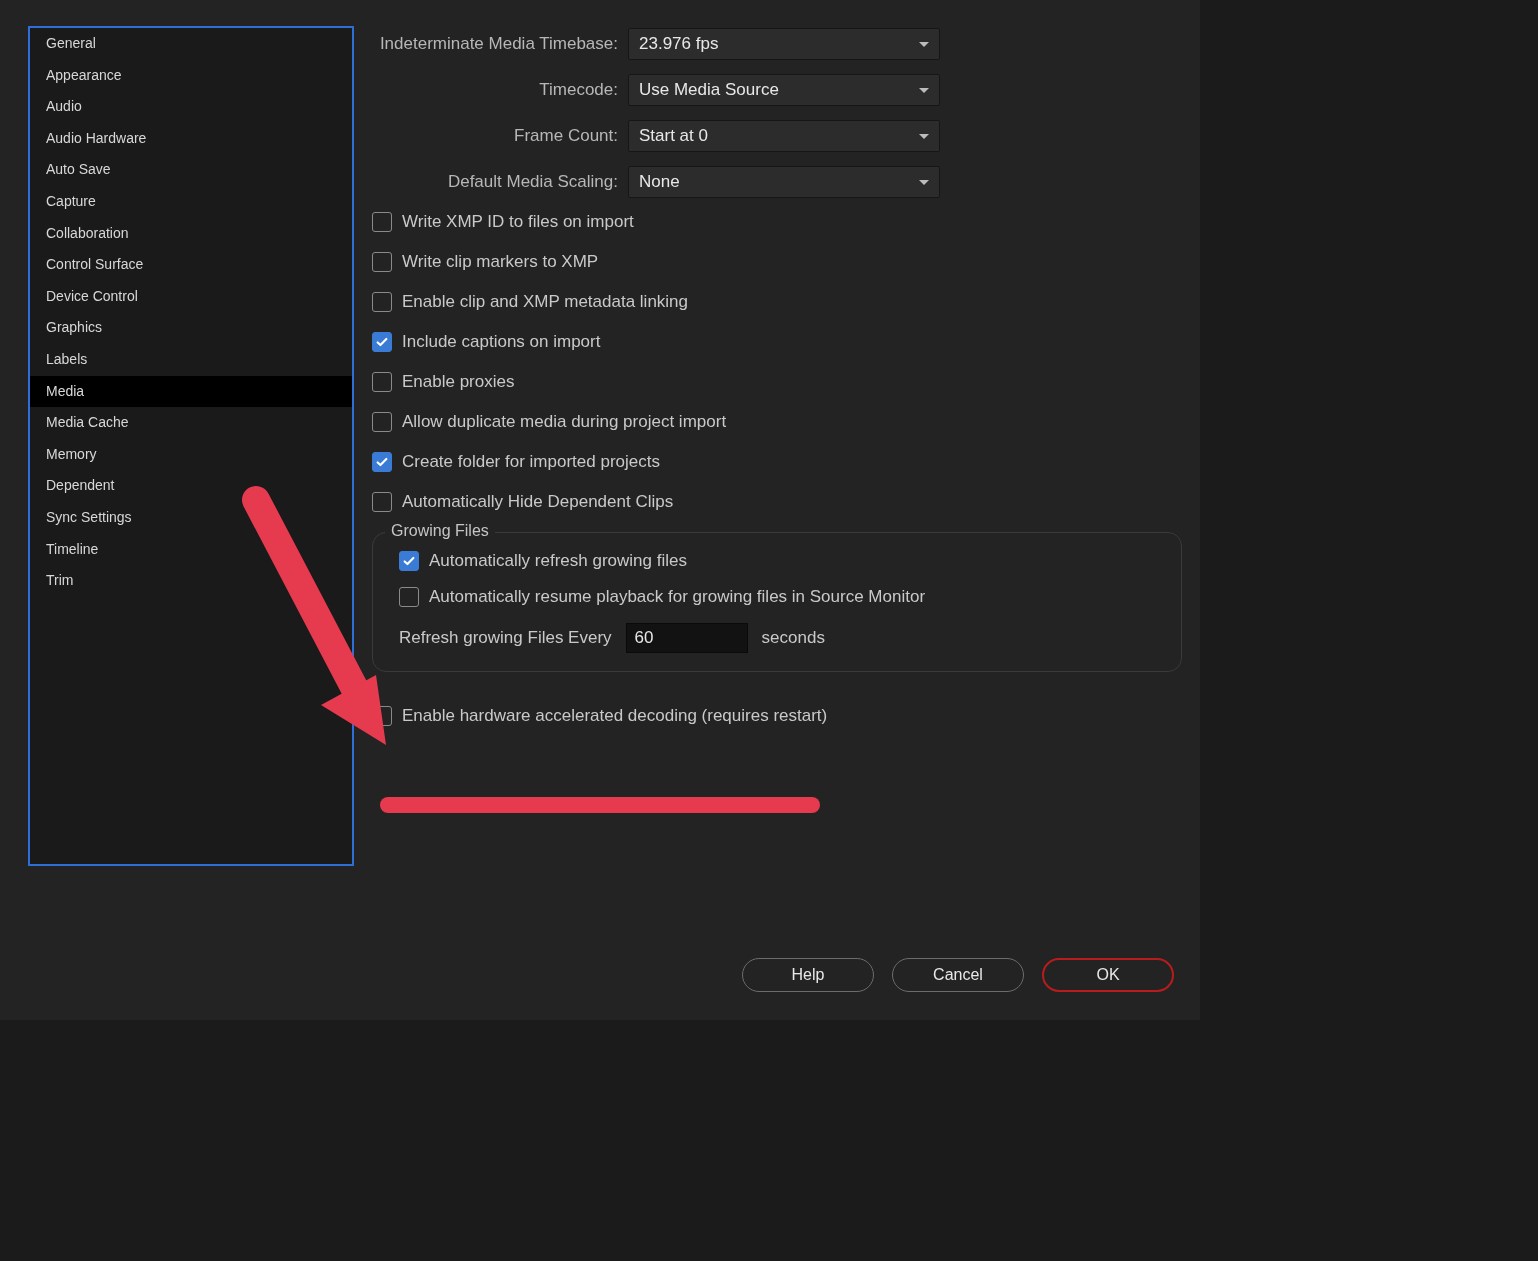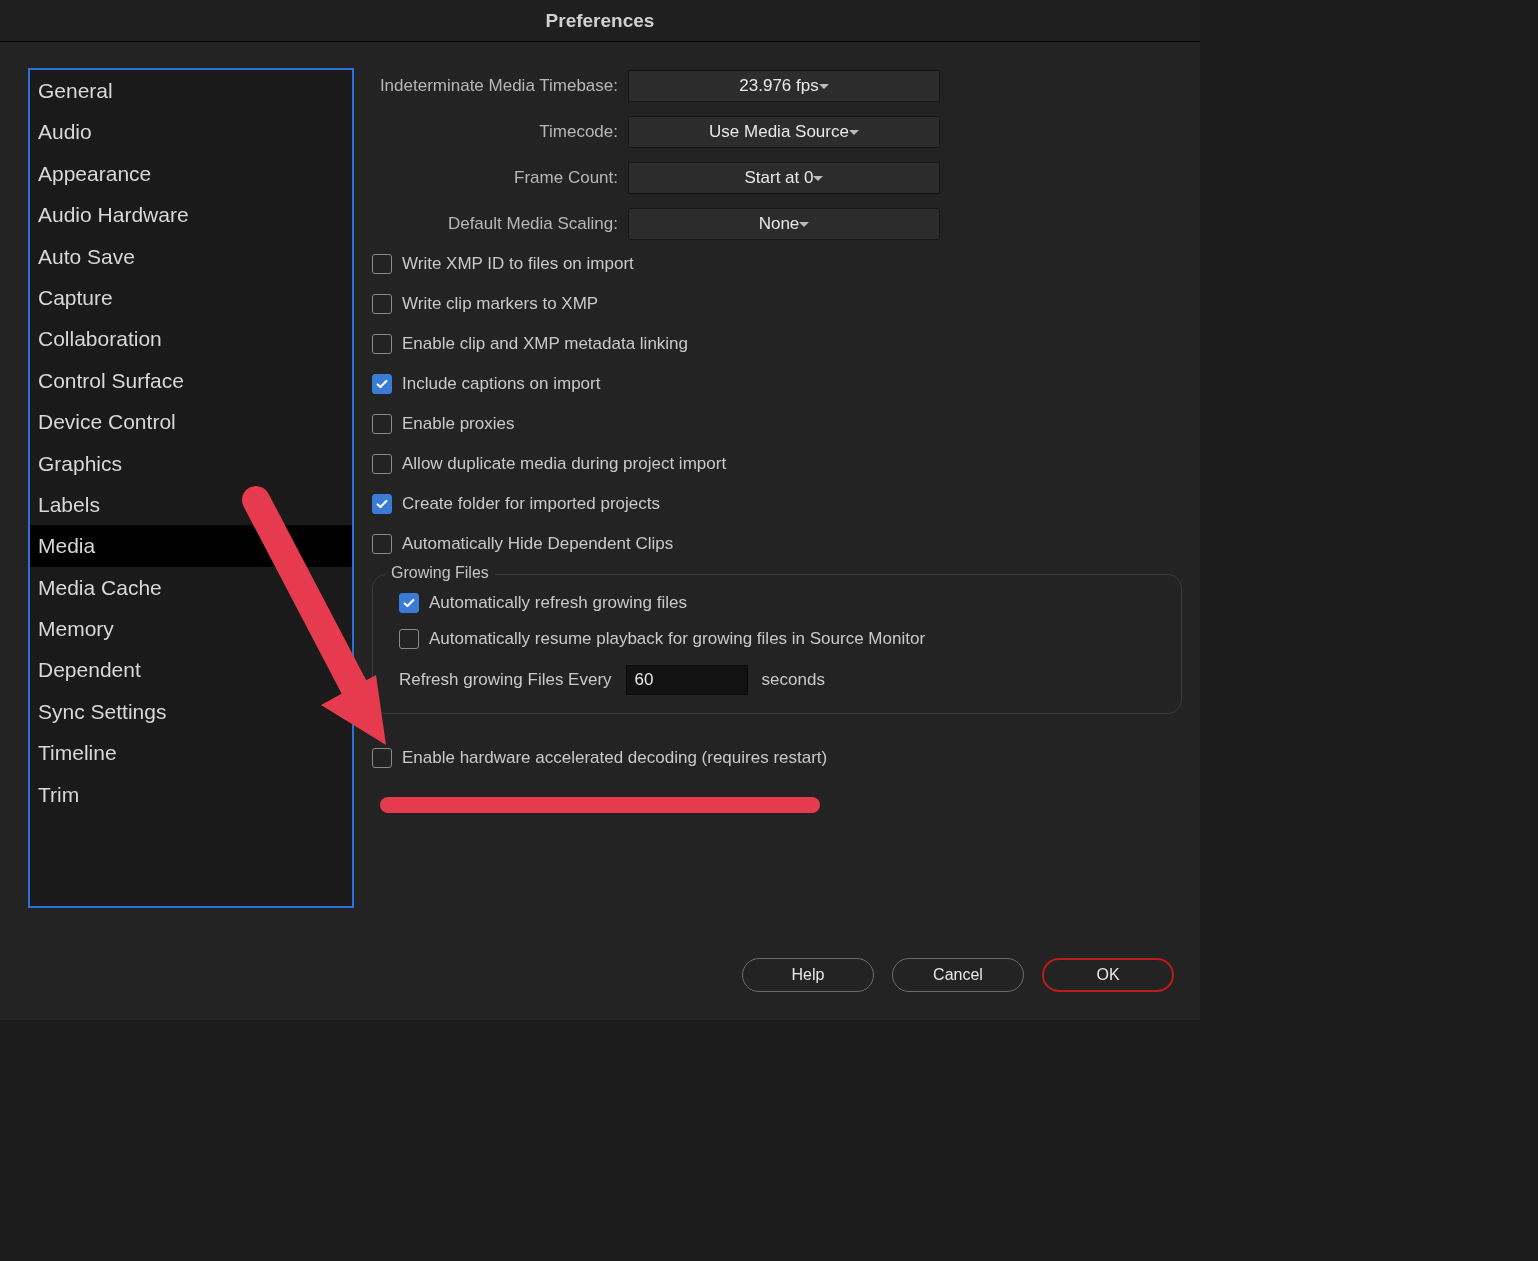--- a/index.html
+++ b/index.html
@@ -38,22 +38,22 @@
     overflow: hidden;
   }
   .sidebar {
     width: 326px;
     height: 840px;
     border: 2px solid #2d6fd6;
     background: #1a1a1a;
     overflow-y: auto;
   }
   .sidebar-item {
-    padding: 6px 8px;
-    font-size: 21px;
+    padding: 6px 16px;
+    font-size: 14px;
     color: #d8d8d8;
     cursor: pointer;
     line-height: 1.4;
   }
   .sidebar-item.selected {
     background: #000000;
   }
   .main {
     flex: 1;
     display: flex;
@@ -74,21 +74,21 @@
     font-size: 17px;
   }
   .select {
     flex: 0 0 312px;
     height: 32px;
     background: #2c2c2c;
     border: 1px solid #161616;
     border-radius: 2px;
     display: flex;
     align-items: center;
-    justify-content: center;
+    justify-content: space-between;
     padding: 0 10px;
     color: #e8e8e8;
     cursor: pointer;
     font-size: 17px;
   }
   .chevron-down {
     width: 0; height: 0;
     border-left: 5px solid transparent;
     border-right: 5px solid transparent;
     border-top: 5px solid #bcbcbc;
@@ -179,30 +179,27 @@
     height: 16px;
     background: #e63a4f;
     border-radius: 8px;
     pointer-events: none;
   }
 </style>
 </head>
 <body>
 
 <div class="window">
-  <div class="titlebar">
-    <span>Preferences</span>
-  </div>
 
   <div class="content">
 
     <div class="sidebar" id="sidebar">
         <div class="sidebar-item">General</div>
+        <div class="sidebar-item">Appearance</div>
         <div class="sidebar-item">Audio</div>
-        <div class="sidebar-item">Appearance</div>
         <div class="sidebar-item">Audio Hardware</div>
         <div class="sidebar-item">Auto Save</div>
         <div class="sidebar-item">Capture</div>
         <div class="sidebar-item">Collaboration</div>
         <div class="sidebar-item">Control Surface</div>
         <div class="sidebar-item">Device Control</div>
         <div class="sidebar-item">Graphics</div>
         <div class="sidebar-item">Labels</div>
         <div class="sidebar-item selected">Media</div>
         <div class="sidebar-item">Media Cache</div>

